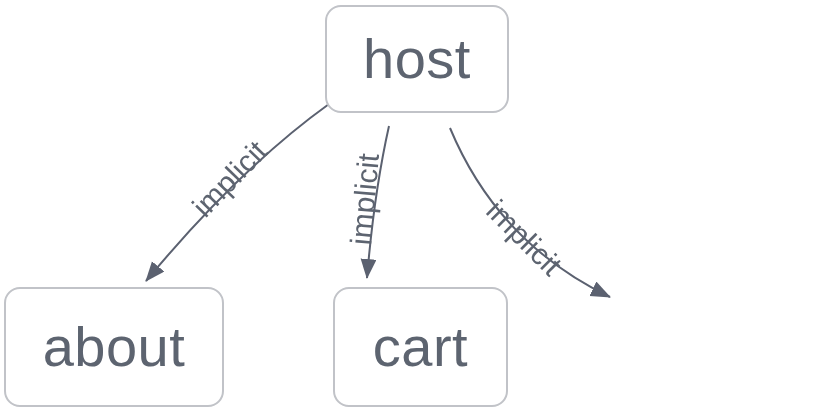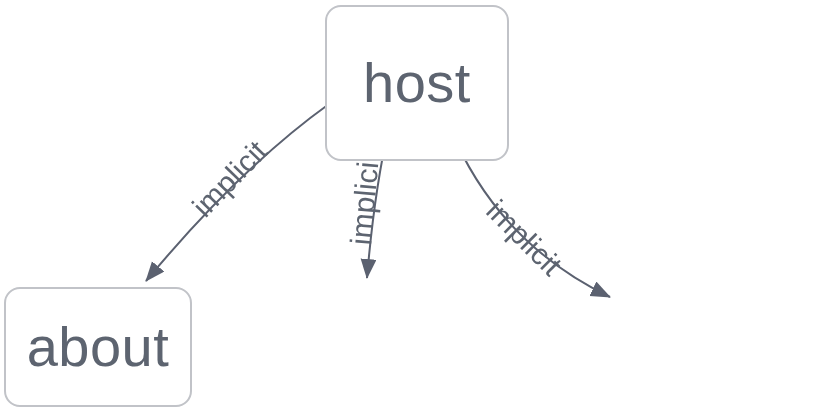--- a/index.html
+++ b/index.html
@@ -29,22 +29,22 @@
     border: 2px solid #c1c3c8;
     border-radius: 16px;
     display: flex;
     align-items: center;
     justify-content: center;
     color: #5d6470;
     font-size: 56px;
     line-height: 1;
     letter-spacing: 0.5px;
   }
-  #node-host  { left: 325px; top: 5px;   width: 184px; height: 156px; }
-  #node-about { left: 4px;   top: 287px; width: 188px; height: 120px; }
+  #node-host  { left: 325px; top: 5px;   width: 184px; height: 108px; }
+  #node-about { left: 4px;   top: 287px; width: 220px; height: 120px; }
   #node-cart  { left: 333px; top: 287px; width: 175px; height: 120px; }
   #node-shop  { left: 613px; top: 287px; width: 200px; height: 120px; }
   .edge-path {
     fill: none;
     stroke: #5b6170;
     stroke-width: 2px;
   }
   .edge-label {
     fill: #5d6470;
     font-family: "Liberation Sans", sans-serif;
@@ -74,15 +74,18 @@
   </svg>
 
   <div class="node" id="node-host">
     <span>host</span>
   </div>
 
   <div class="node" id="node-about">
     <span>about</span>
   </div>
 
+  <div class="node" id="node-cart">
+    <span>cart</span>
+  </div>
 
 
 </div>
 
 </body></html>

